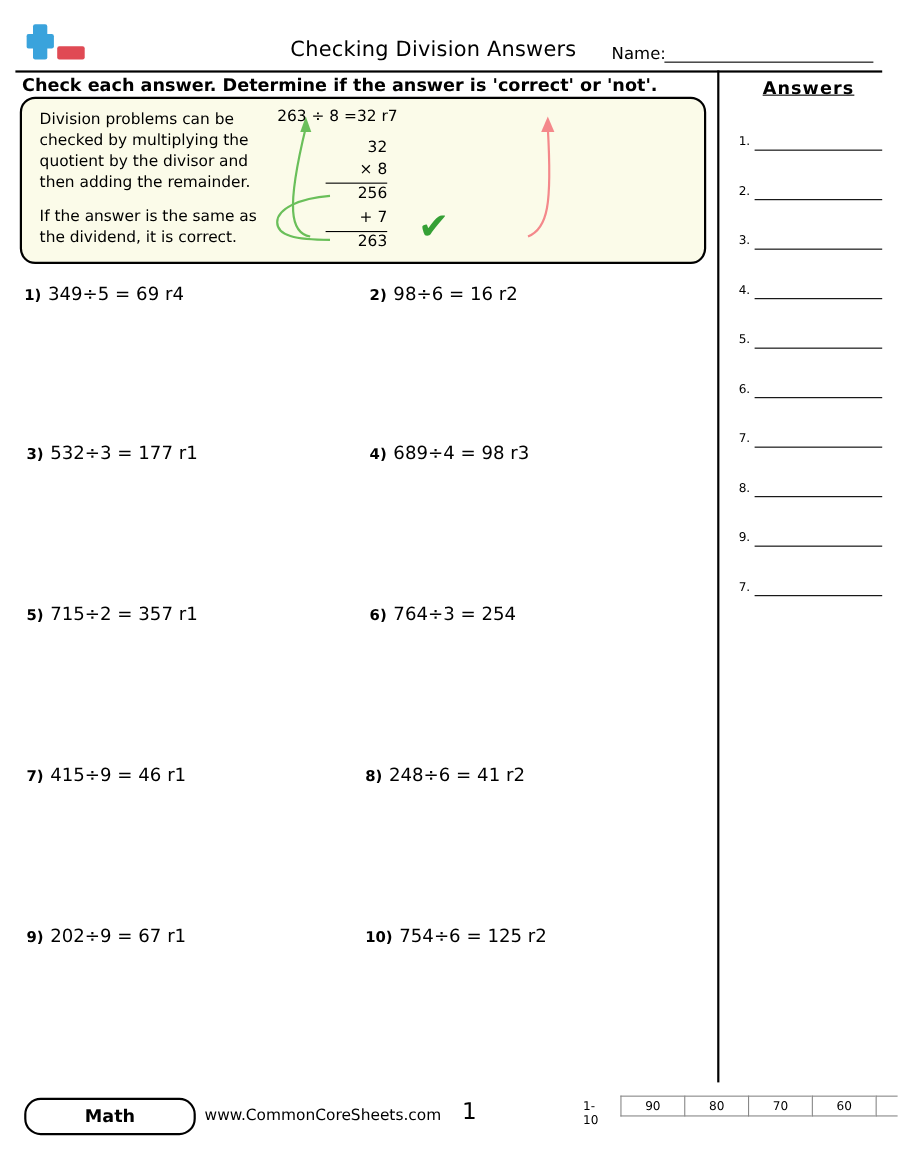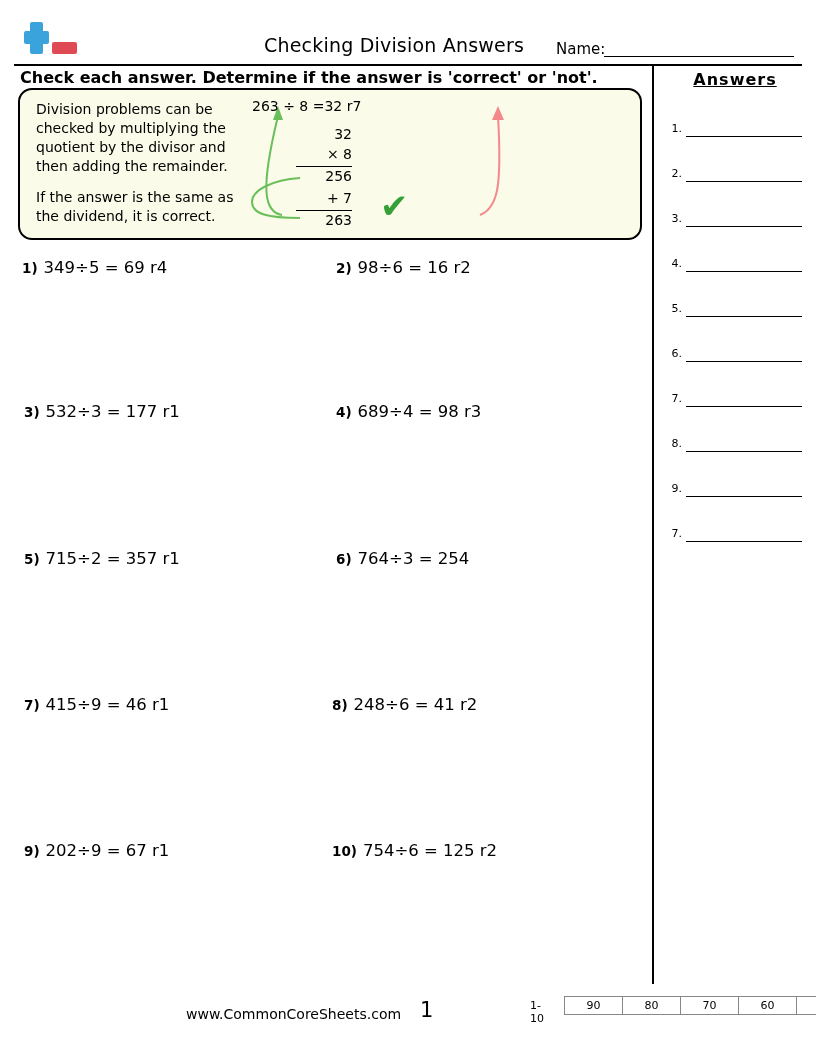--- a/index.html
+++ b/index.html
@@ -215,20 +215,21 @@
     <span class="pn">8)</span><span>248÷6 = 41 r2</span>
   </div>
 
   <div class="prob" style="left:24px;top:841px;">
     <span class="pn">9)</span><span>202÷9 = 67 r1</span>
   </div>
   <div class="prob" style="left:332px;top:841px;">
     <span class="pn">10)</span><span>754÷6 = 125 r2</span>
   </div>
 
+  <div class="footer-pill">Math</div>
   <div class="footer-url">www.CommonCoreSheets.com</div>
   <div class="page-no">1</div>
 
   <div class="scale">
     <span class="lbl">1-10</span>
     <span class="cells">
       <span class="cell">90</span>
       <span class="cell">80</span>
       <span class="cell">70</span>
       <span class="cell">60</span>

